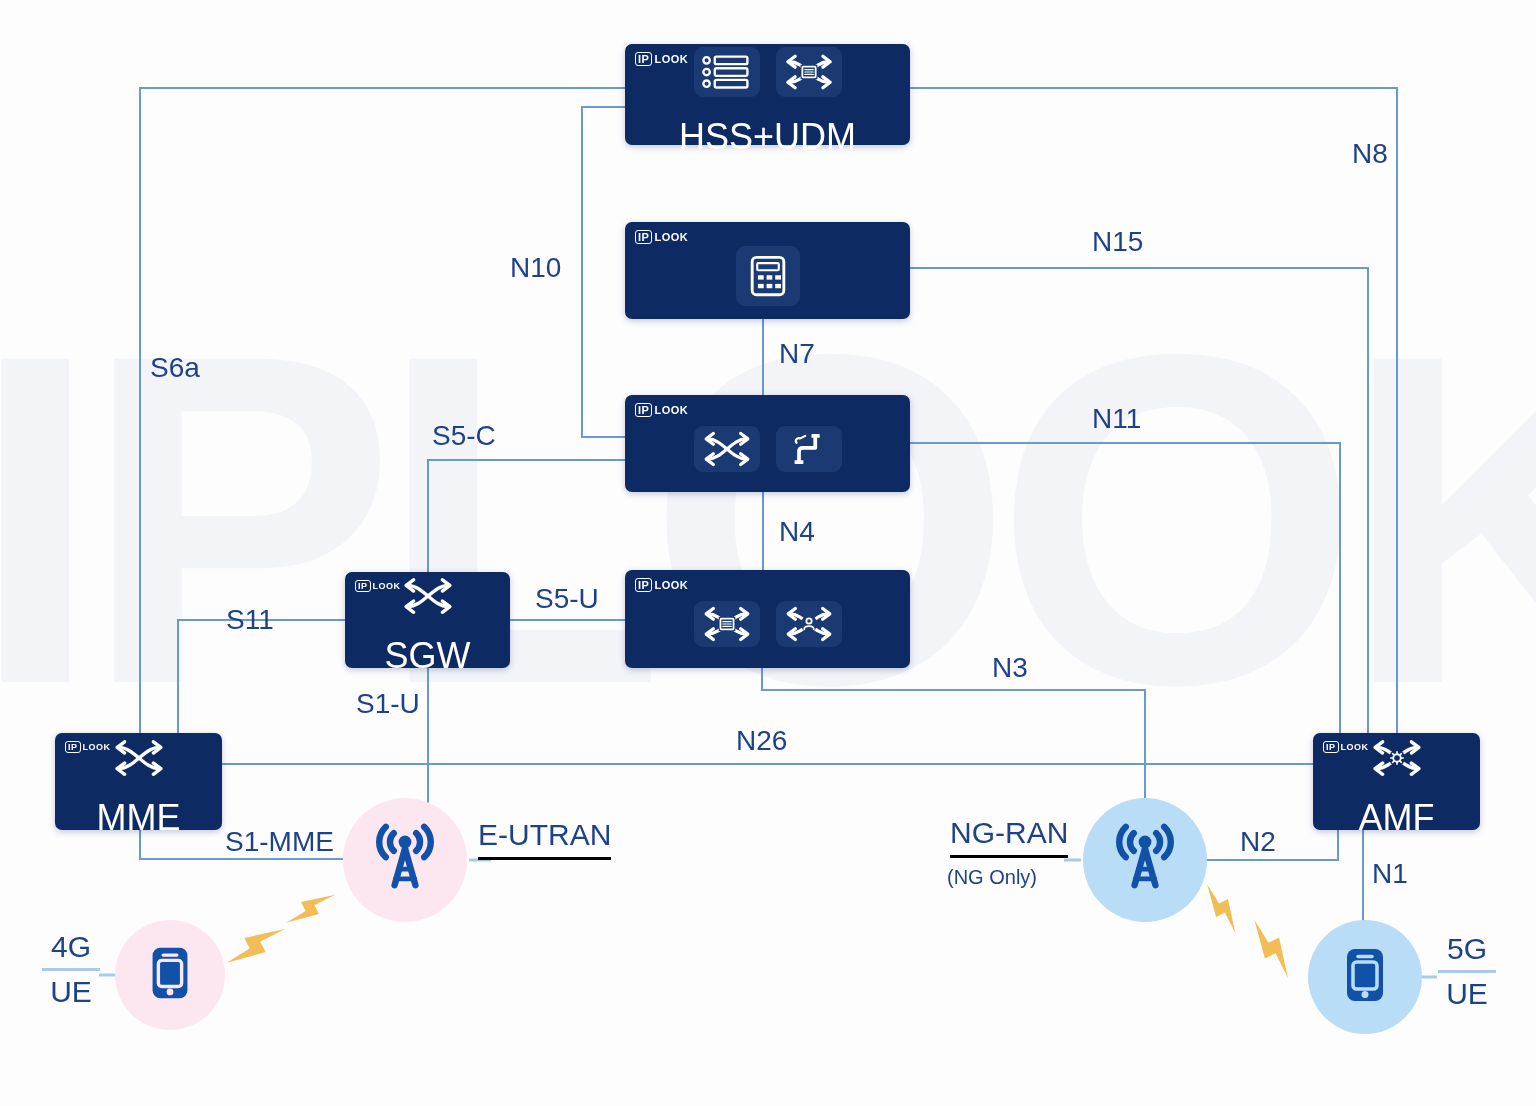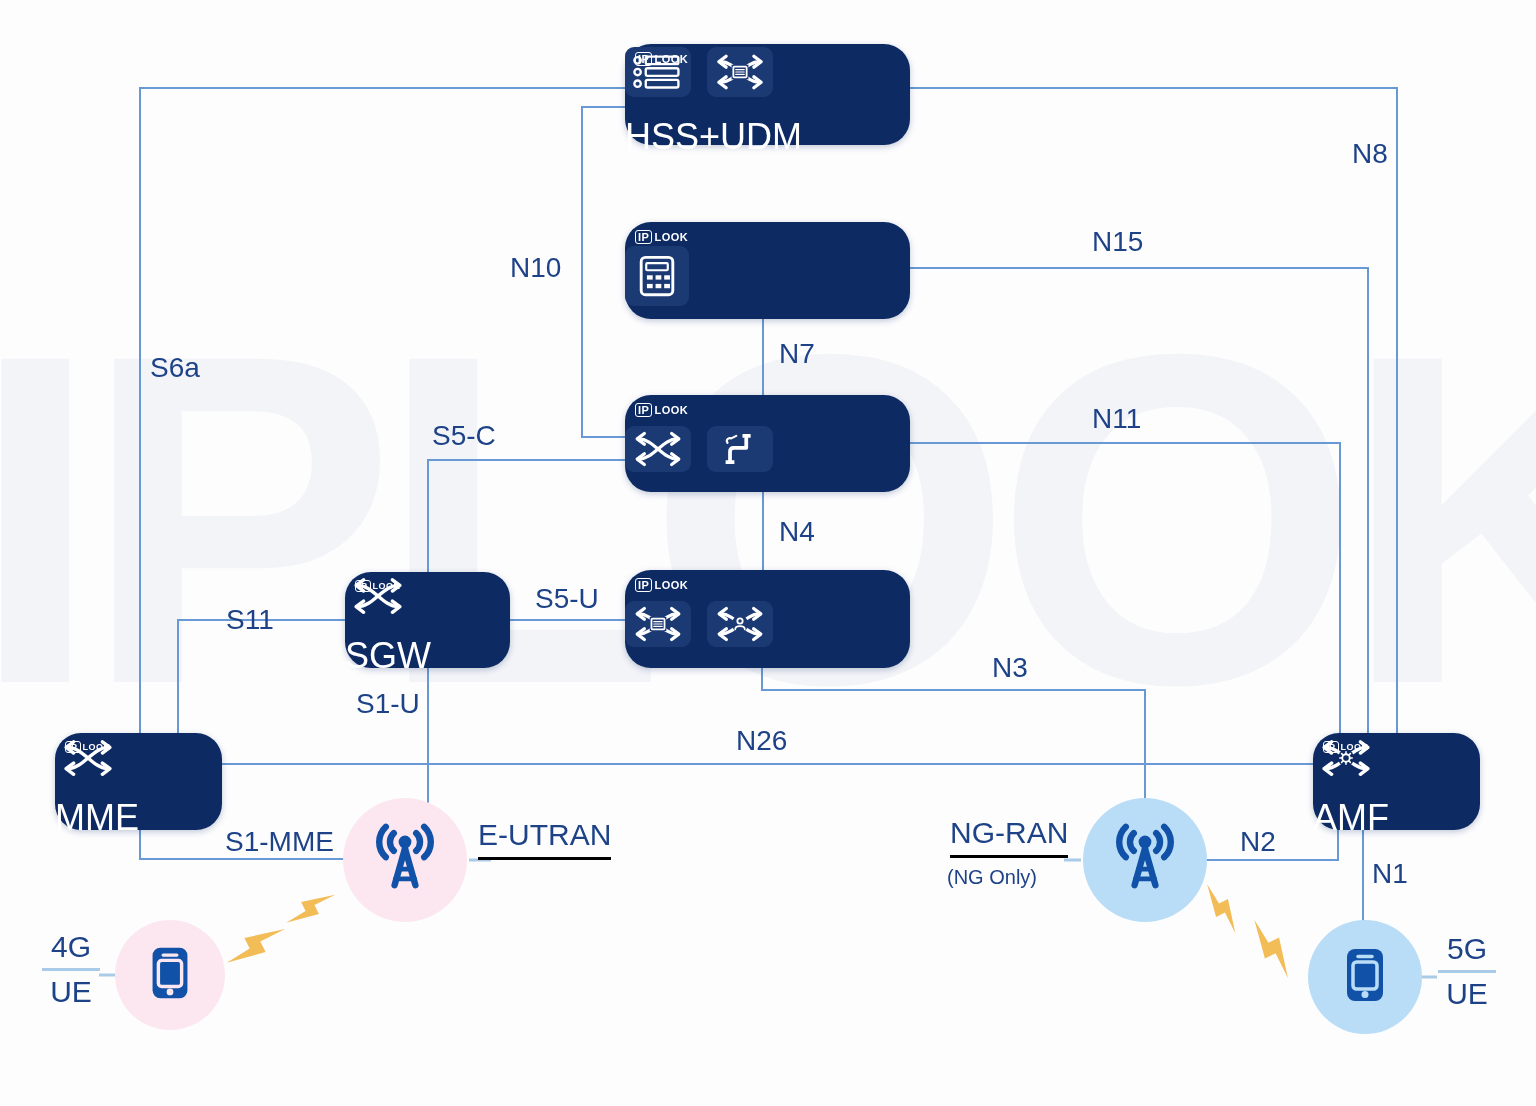--- a/index.html
+++ b/index.html
@@ -13,22 +13,22 @@
     font-size:470px;font-weight:700;letter-spacing:-18px;
     color:rgba(20,50,110,0.045);white-space:nowrap;z-index:0;
     user-select:none;
   }
   
   svg.links{position:absolute;left:0;top:0;z-index:1;}
   .link{fill:none;stroke:#6899d4;stroke-width:2;}
   .dash{fill:none;stroke:#a9cbe8;stroke-width:3;}
   
   .node{
-    position:absolute;background:#0d2a63;border-radius:26px;z-index:2;
-    display:flex;flex-direction:column;align-items:flex-start;justify-content:center;
+    position:absolute;background:#0d2a63;border-radius:7px;z-index:2;
+    display:flex;flex-direction:column;align-items:center;justify-content:center;
     box-shadow:0 2px 6px rgba(13,42,99,0.25);
   }
   .brand{
     position:absolute;left:10px;top:8px;color:#fff;font-size:11px;font-weight:700;
     letter-spacing:.5px;display:flex;align-items:center;gap:1px;
   }
   .brand-ip{border:1.5px solid #fff;border-radius:3px;padding:0 2px;margin-right:1px;}
   .icon-row{display:flex;gap:16px;align-items:center;margin-top:14px;}
   .tile{background:#1b3a74;border-radius:9px;display:flex;align-items:center;justify-content:center;
         width:66px;height:50px;}

